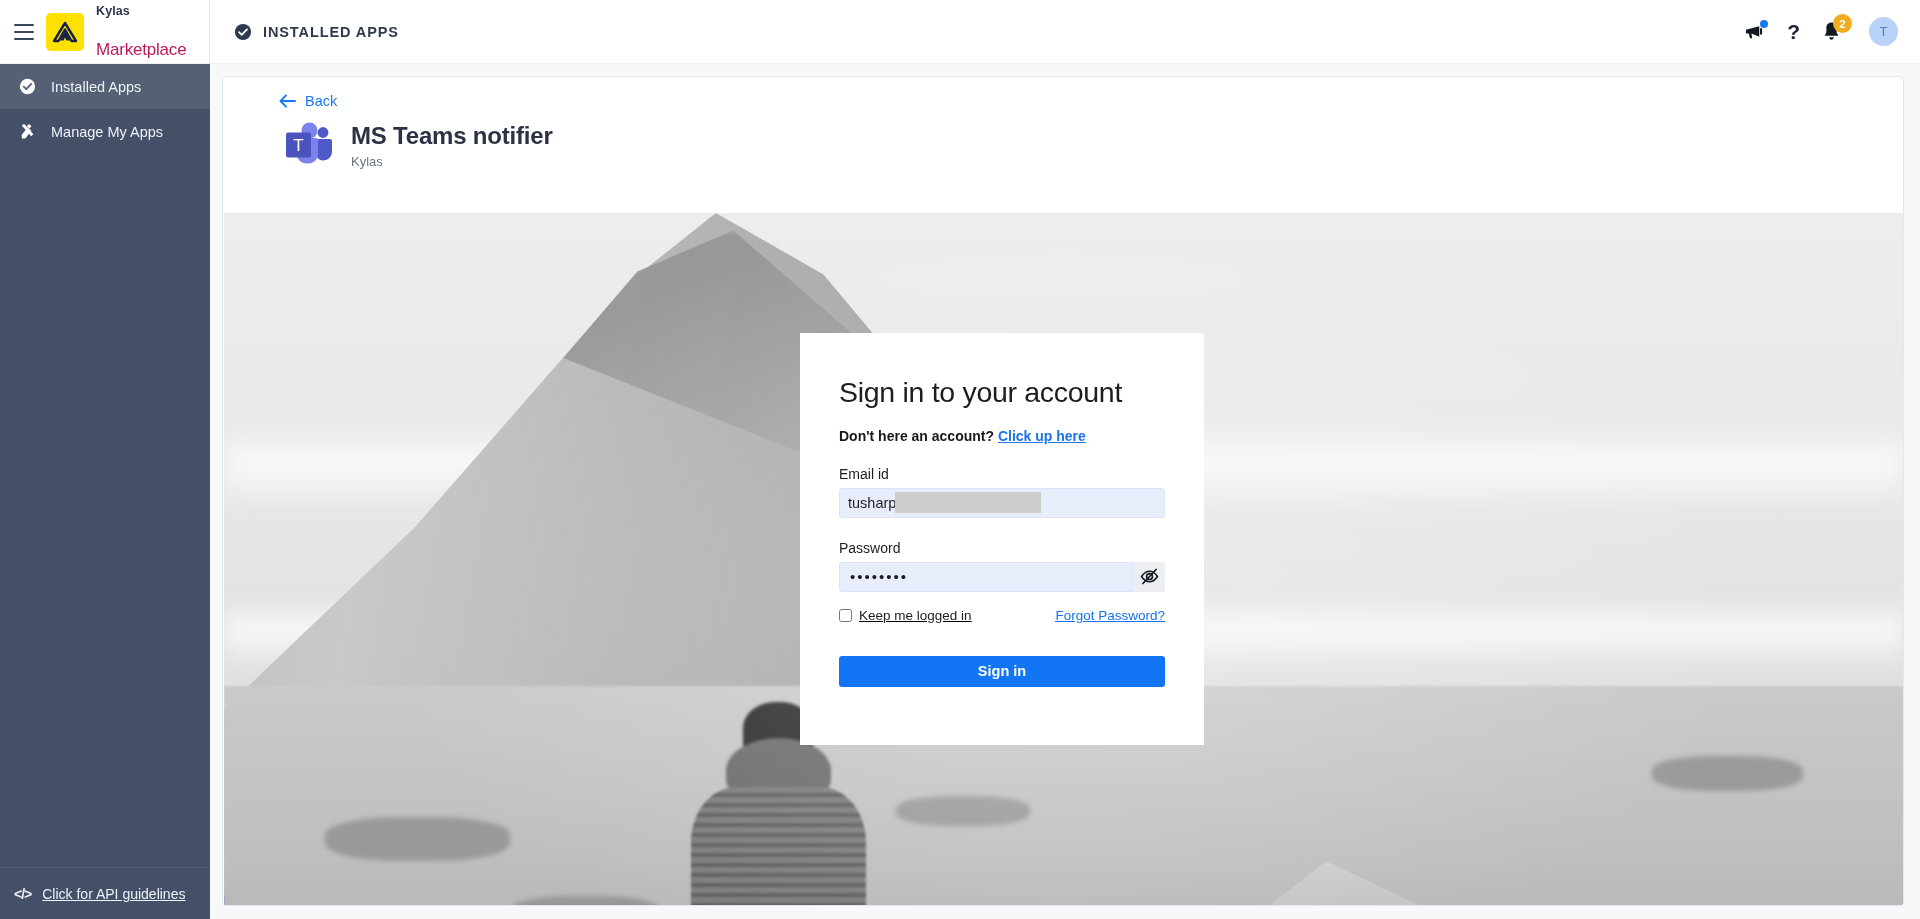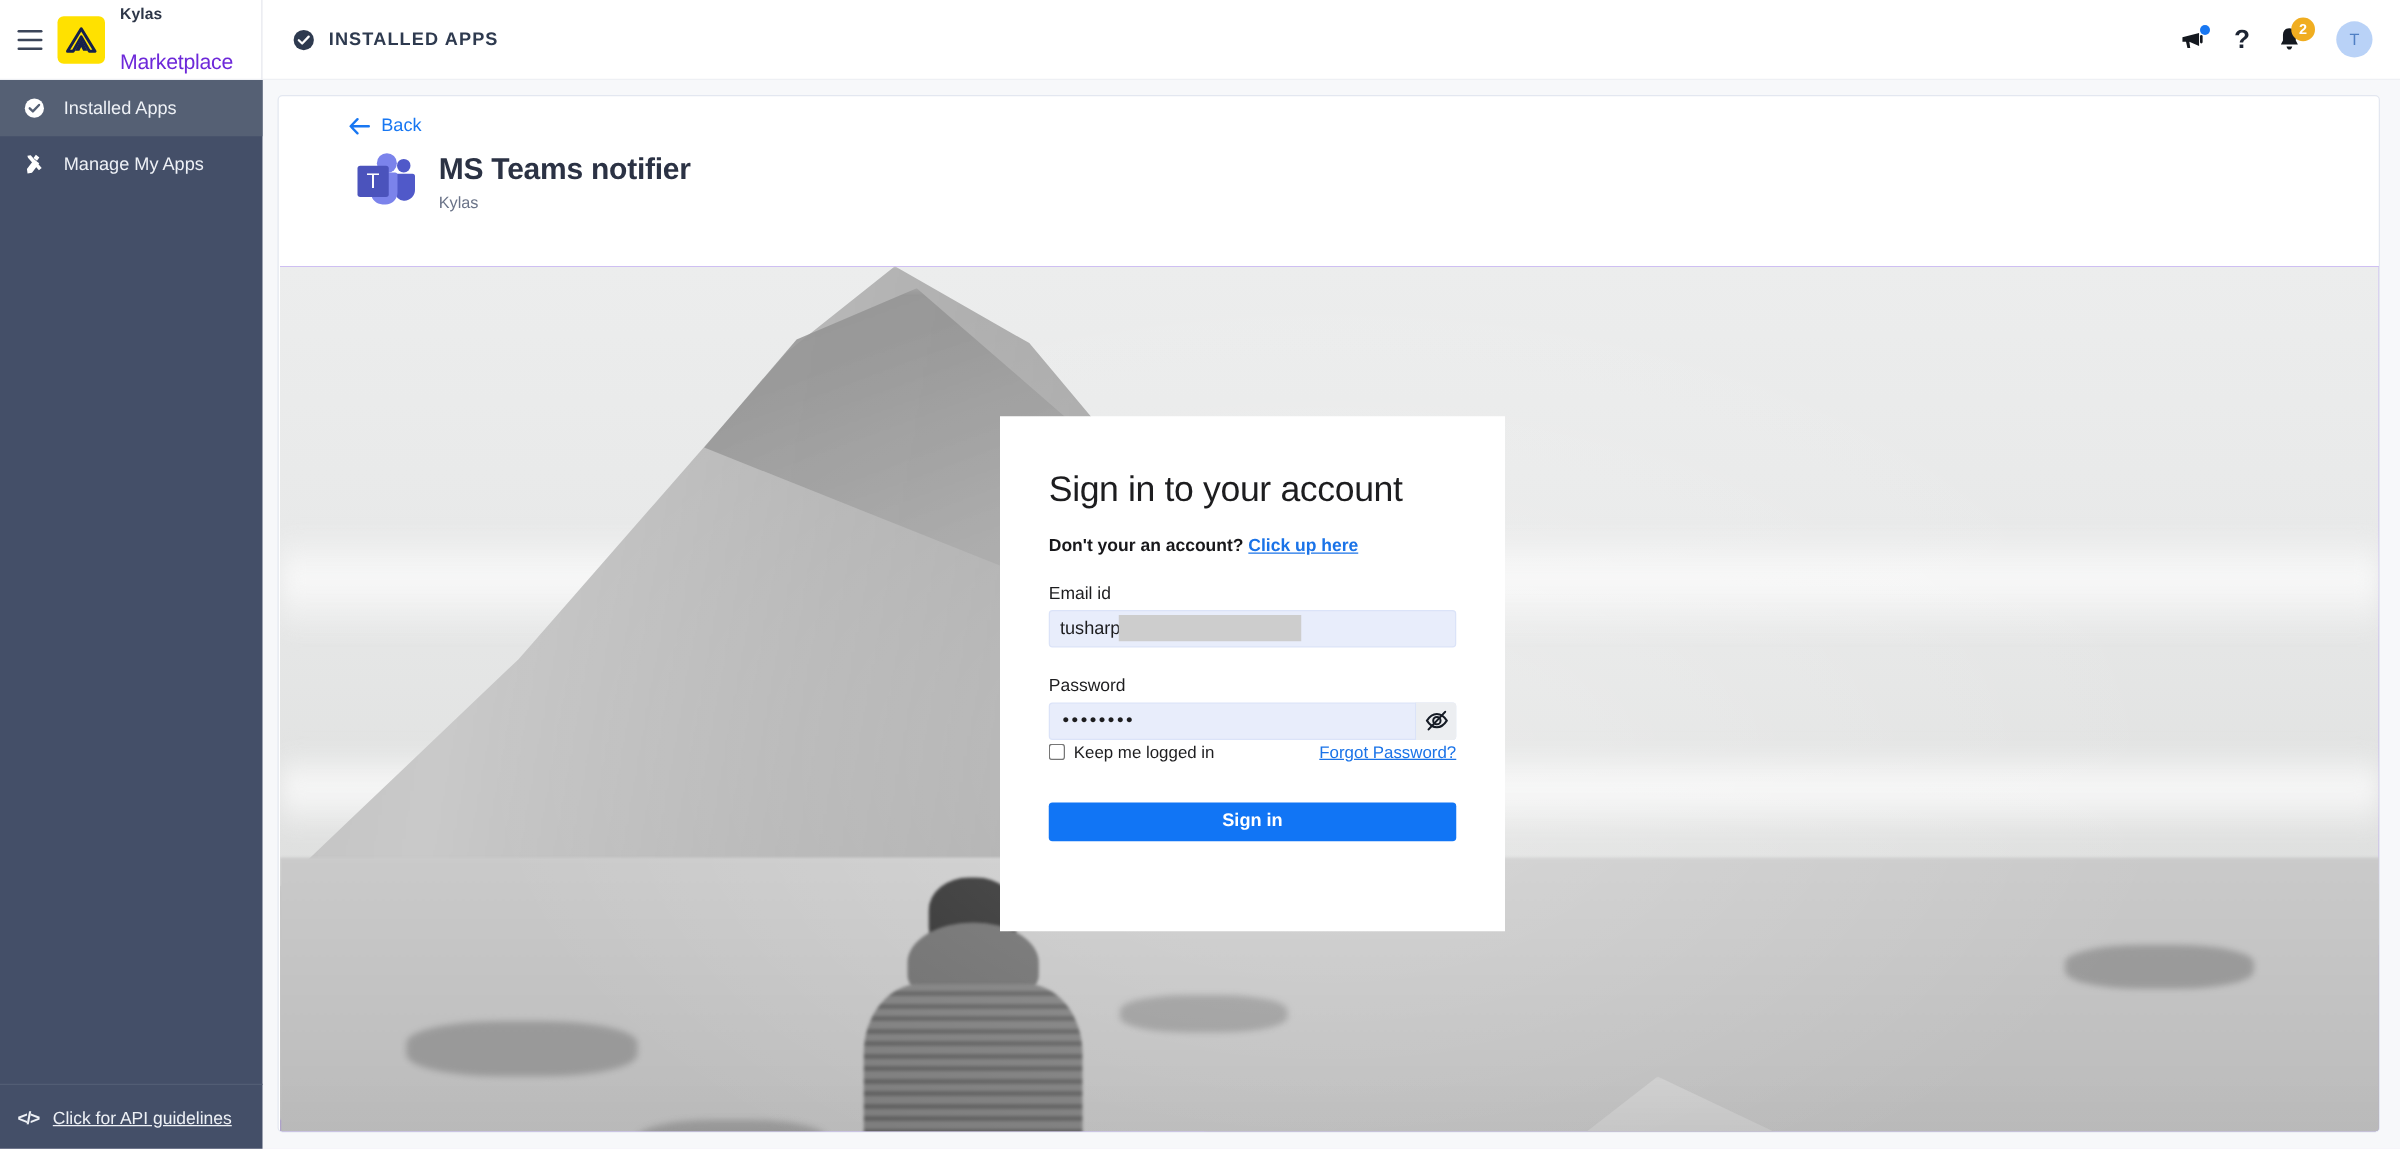--- a/index.html
+++ b/index.html
@@ -28,21 +28,21 @@
   .hamburger { width: 20px; height: 16px; display: flex; flex-direction: column; justify-content: space-between; cursor: pointer; }
   .hamburger span { display: block; height: 2px; width: 20px; background: #3b4559; border-radius: 1px; }
   .logo-box {
     width: 38px; height: 38px; border-radius: 5px;
     background: #ffe100;
     display: flex; align-items: center; justify-content: center;
     flex: none;
   }
   .brand-text { line-height: 1.05; }
   .brand-top { font-size: 12.5px; font-weight: bold; color: #2d3648; letter-spacing: .1px; }
-  .brand-bottom { font-size: 17px; font-weight: 400; color: #6d28d9; letter-spacing: -.2px; margin-top: 23px; }
+  .brand-bottom { font-size: 17px; font-weight: 400; color: #be185d; letter-spacing: -.2px; margin-top: 23px; }
 
   .page-tag {
     display: flex; align-items: center; gap: 11px;
     padding-left: 24px;
   }
   .page-tag-label {
     font-size: 14.5px; font-weight: bold; color: #2e3a4f; letter-spacing: .9px;
   }
 
   .topbar-spacer { flex: 1; }
@@ -273,22 +273,22 @@
   .eye-btn {
     width: 33px; height: 30px;
     background: #eceef1;
     border-left: 1px solid #dbe3f8;
     border-radius: 0 3px 3px 0;
     display: flex; align-items: center; justify-content: center;
     cursor: pointer; flex: none;
     margin-right: -1px;
   }
   .row-between {
-    margin-top: 2px;
-    display: flex; align-items: flex-end; justify-content: space-between;
+    margin-top: 16px;
+    display: flex; align-items: flex-end; justify-content: space-between; text-decoration: underline;
   }
   .keep-row { display: flex; align-items: center; gap: 7px; cursor: pointer; }
   .keep-row input { width: 13px; height: 13px; margin: 0; cursor: pointer; }
   .keep-label { font-size: 13.5px; color: #1d1d1f; }
   .forgot { font-size: 13.5px; color: #1a73e8; text-decoration: underline; cursor: pointer; }
   .signin-btn {
     margin-top: 33px;
     width: 100%; height: 31px;
     background: #1175f5;
     border: none; border-radius: 3px;
@@ -437,21 +437,21 @@
           <div class="hiker-legs"></div>
         </div>
         <div class="vignette"></div>
       </div>
 
       <div class="signin-card">
 
         <div class="signin-title">Sign in to your account</div>
 
         <div class="signin-sub">
-          <span>Don't your an account?</span>
+          <span>Don't here an account?</span>
           <a href="#">Click up here</a>
         </div>
 
         <div class="field-label">Email id</div>
         <div class="field">
           <span>tusharp</span>
             <span class="redact"></span>
         </div>
 
         <div class="field-label">Password</div>

